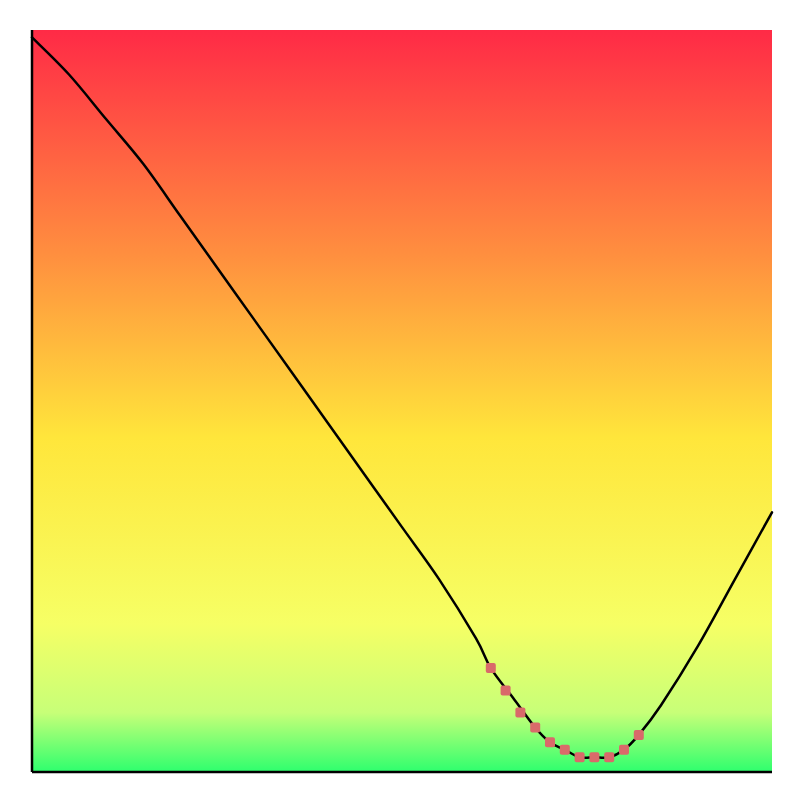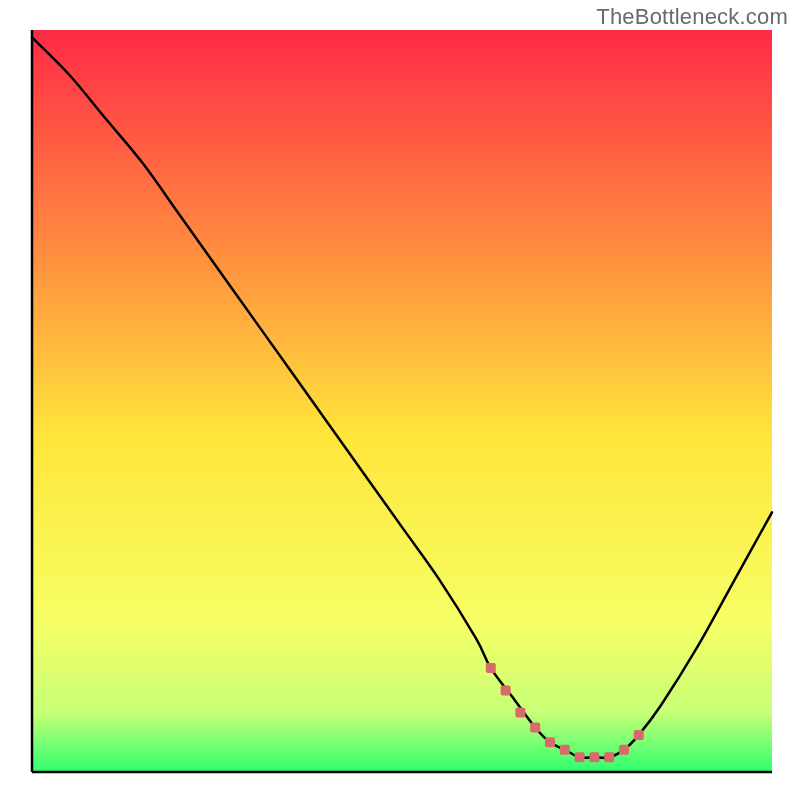--- a/index.html
+++ b/index.html
@@ -32,21 +32,20 @@
     top: 0;
     width: 800px;
     height: 800px;
     display: block;
   }
 </style>
 </head>
 <body>
 <div class="wrap">
 
-<div class="watermark">TheBottleneck.com</div>
 
 <svg class="chart" viewBox="0 0 800 800">
   <defs>
     <linearGradient id="bg-grad" x1="0" y1="0" x2="0" y2="1">
       <stop id="g0" offset="0%" stop-color="#ff2a46"></stop>
       <stop id="g1" offset="30%" stop-color="#ff8e3f"></stop>
       <stop id="g2" offset="55%" stop-color="#ffe63b"></stop>
       <stop id="g3" offset="80%" stop-color="#f6ff65"></stop>
       <stop id="g4" offset="92%" stop-color="#c7ff78"></stop>
       <stop id="g5" offset="100%" stop-color="#2eff6e"></stop>

